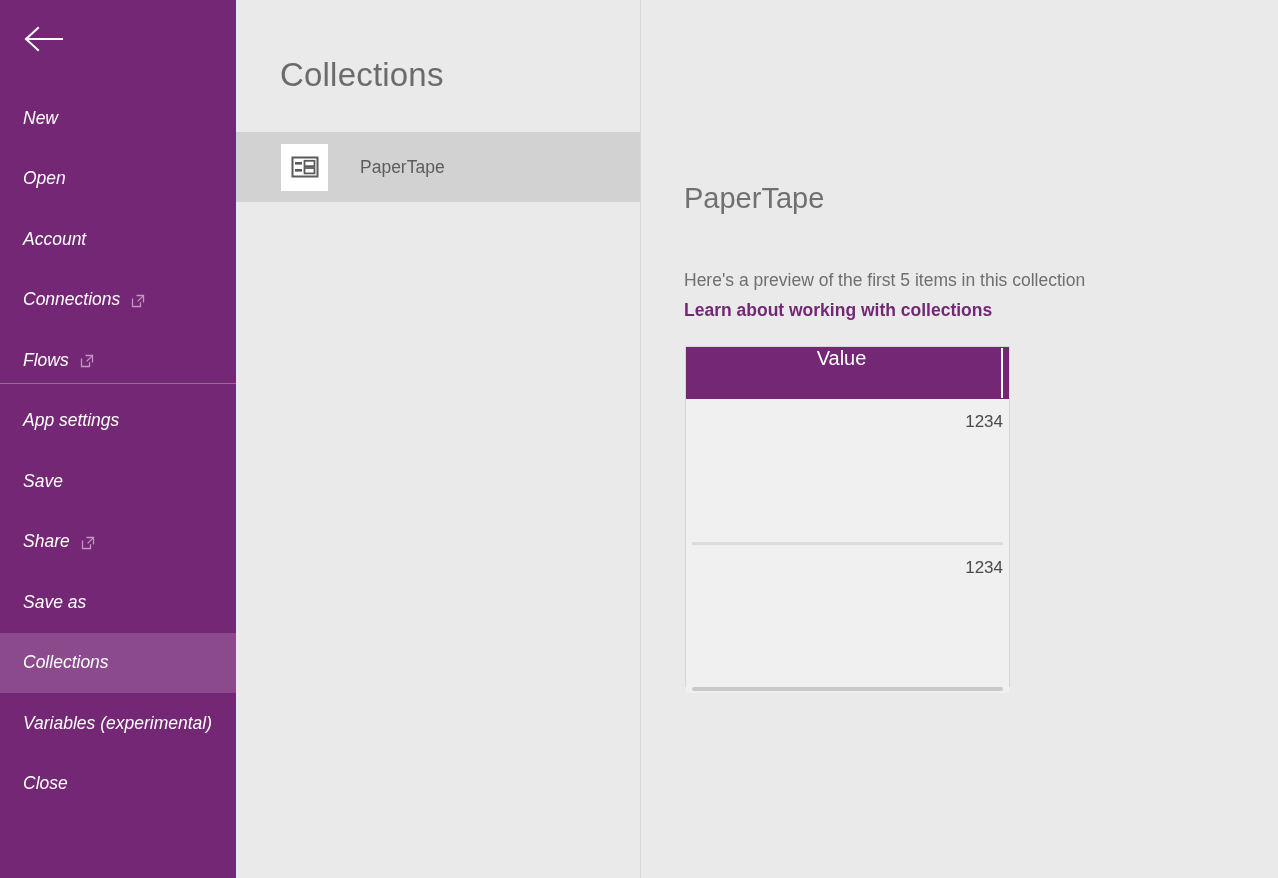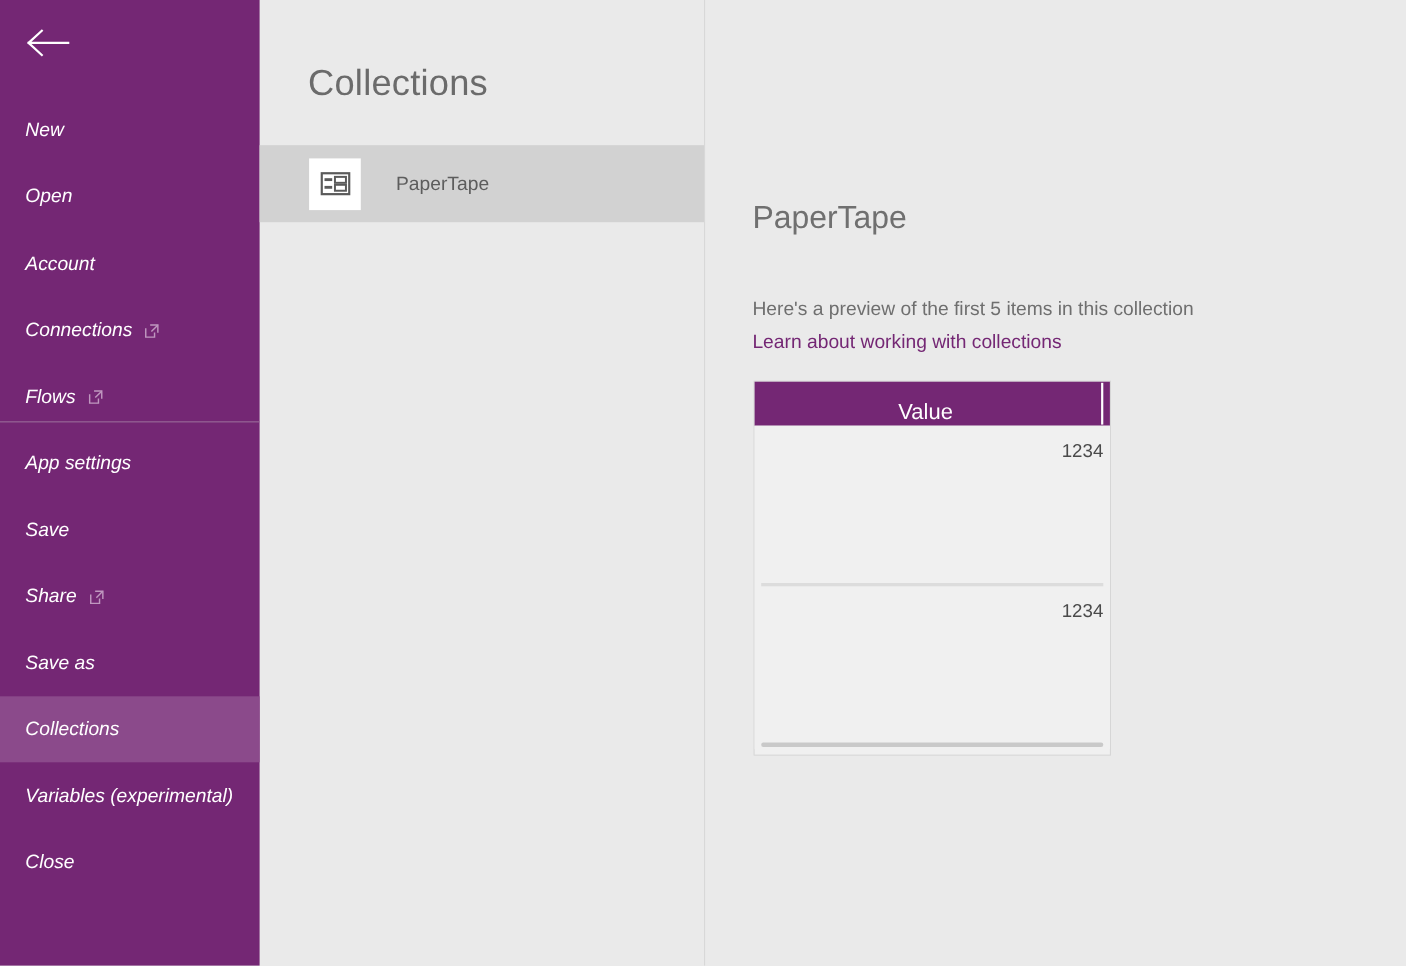--- a/index.html
+++ b/index.html
@@ -169,39 +169,40 @@
   }
   .detail-link {
     position: absolute;
     left: 43px;
     top: 300px;
     font-size: 17.5px;
     color: #742774;
     text-decoration: none;
     cursor: pointer;
     white-space: nowrap;
+    font-weight: bold;
   }
 
   
   .table-wrap {
     position: absolute;
     left: 44px;
     top: 346px;
     width: 325px;
     height: 341px;
     border: 1px solid #d6d6d6;
     background: #f0f0f0;
     box-sizing: border-box;
   }
   .table-header {
     position: relative;
-    height: 40px;
+    height: 52px;
     background: #742774;
     display: flex;
-    align-items: flex-end;
+    align-items: flex-start;
     justify-content: center;
     box-sizing: border-box;
   }
   .table-header .th-label {
     color: #ffffff;
     font-size: 20px;
     font-weight: 400;
     position: relative;
     left: -6px;
   }

